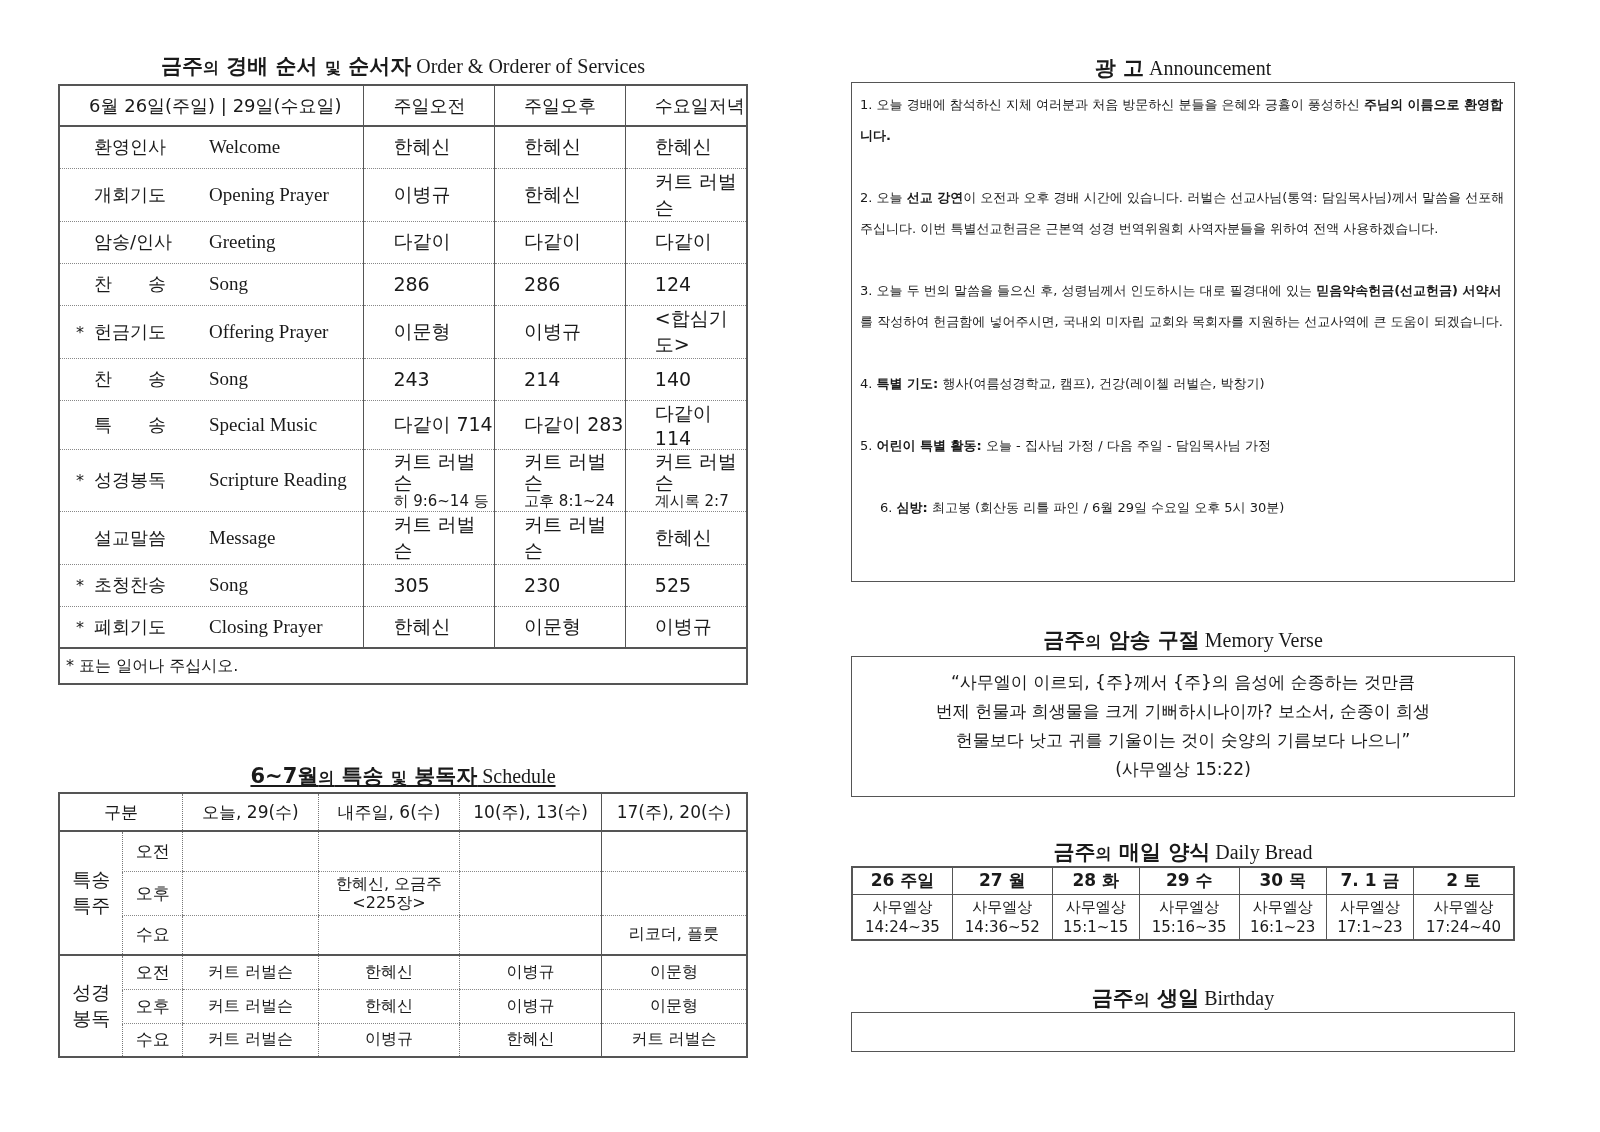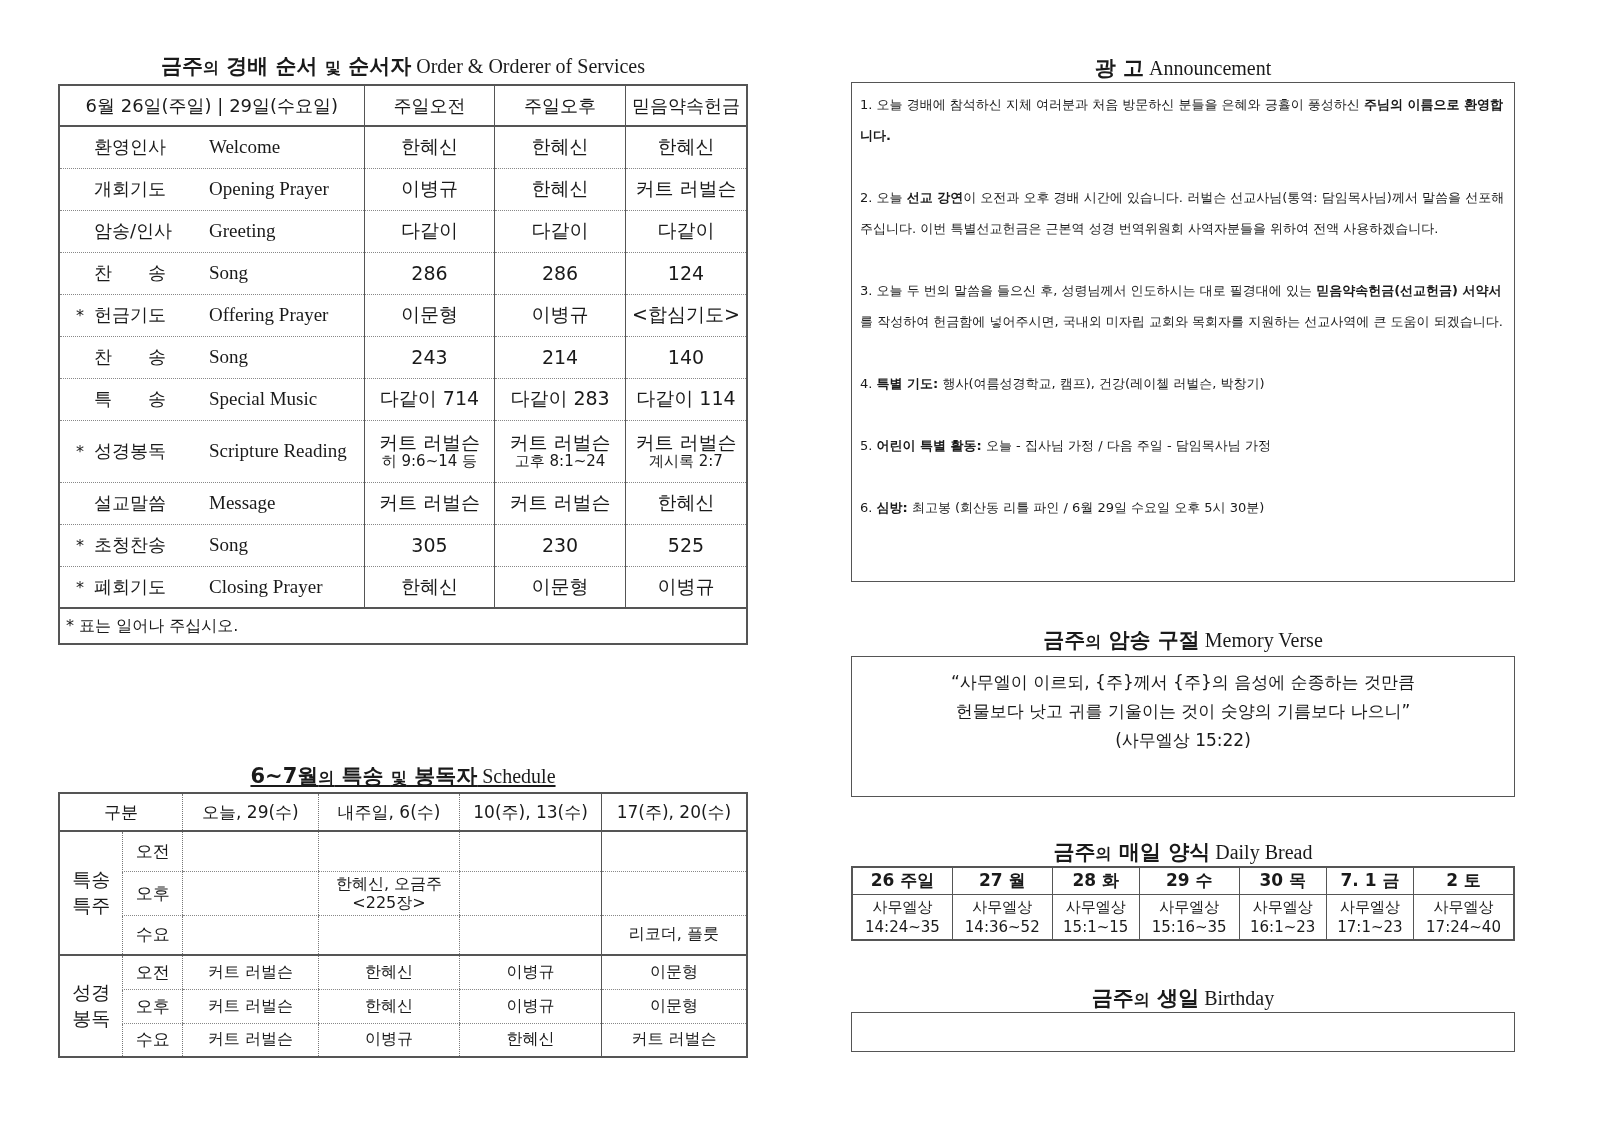--- a/index.html
+++ b/index.html
@@ -11,21 +11,21 @@
       font-family: "DejaVu Sans", sans-serif; font-size: 21px; font-weight: bold; color: #1a1a1a;
     }
     .section-title .small { font-size: 16px; font-weight: bold; }
     .section-title .en { font-family: "Liberation Serif", serif; font-weight: normal; font-size: 20px; }
 
     table { border-collapse: collapse; position: absolute; }
     td, th { font-weight: normal; }
 
     
     #order-table { left: 58px; top: 84px; width: 690px; border: 2px solid #555; }
-    #order-table td { height: 42px; border-left: 1.5px solid #555; border-bottom: 1px dotted #888; font-size: 19px; text-align: center; font-family: "DejaVu Sans", sans-serif; }
+    #order-table td { height: 42px; border-left: 1.5px solid #555; border-bottom: 1px dotted #888; font-size: 19px; text-align: left; font-family: "DejaVu Sans", sans-serif; padding-left: 29px; }
     #order-table tr.head td { height: 41px; border-bottom: 2px solid #555; font-size: 18px; font-weight: normal; }
     #order-table tr.last td { border-bottom: 2px solid #555; }
     #order-table td.item { text-align: left; border-left: none; padding-left: 6px; }
     #order-table .star { display: inline-block; width: 28px; font-size: 16px; text-align: center; }
     #order-table .ko { display: inline-block; width: 115px; font-size: 18px; }
     #order-table .en { font-family: "Liberation Serif", serif; font-size: 19px; }
     #order-table td.scr { height: 62px; line-height: 1.1; }
     #order-table td.scr .ref { display: block; font-size: 15px; }
     #order-table td.note { text-align: left; padding-left: 6px; height: 36px; border-left: none; font-size: 16px; border-bottom: none; }
 
@@ -71,21 +71,21 @@
       <col style="width:306px">
       <col style="width:131px">
       <col style="width:131px">
       <col style="width:122px">
     </colgroup>
   <tbody>
       <tr class="head">
     <td style="border-left:none;">6월 26일(주일) | 29일(수요일)</td>
     <td>주일오전</td>
     <td>주일오후</td>
-    <td>믿음약속헌금</td>
+    <td>수요일저녁</td>
   </tr>
 
   <tr>
     <td class="item"><span class="star"></span><span class="ko">환영인사</span><span class="en">Welcome</span></td>
     <td>한혜신</td>
     <td>한혜신</td>
     <td>한혜신</td>
   </tr>
   <tr>
     <td class="item"><span class="star"></span><span class="ko">개회기도</span><span class="en">Opening Prayer</span></td>
@@ -224,29 +224,30 @@
 <div class="section-title" style="left:851px; width:664px; top:54px;">
   <span>광 고</span><span class="en"> Announcement</span>
 </div>
 
 <div id="announce-box">
   <p class="item"><span>1. 오늘 경배에 참석하신 지체 여러분과 처음 방문하신 분들을 은혜와 긍휼이 풍성하신 </span><b>주님의 이름으로 환영합니다.</b><span></span></p>
   <p class="item"><span>2. 오늘 </span><b>선교 강연</b><span>이 오전과 오후 경배 시간에 있습니다. 러벌슨 선교사님(통역: 담임목사님)께서 말씀을 선포해 주십니다. 이번 특별선교헌금은 근본역 성경 번역위원회 사역자분들을 위하여 전액 사용하겠습니다.</span></p>
   <p class="item"><span>3. 오늘 두 번의 말씀을 들으신 후, 성령님께서 인도하시는 대로 필경대에 있는 </span><b>믿음약속헌금(선교헌금) 서약서</b><span>를 작성하여 헌금함에 넣어주시면, 국내외 미자립 교회와 목회자를 지원하는 선교사역에 큰 도움이 되겠습니다.</span></p>
   <p class="item"><span>4. </span><b>특별 기도:</b><span> 행사(여름성경학교, 캠프), 건강(레이첼 러벌슨, 박창기)</span></p>
   <p class="item"><span>5. </span><b>어린이 특별 활동:</b><span> 오늘 - 집사님 가정 / 다음 주일 - 담임목사님 가정</span></p>
-  <p class="item" style="margin-bottom:0;"><span>6. </span><b>심방:</b><span> 최고봉 (회산동 리틀 파인 / 6월 29일 수요일 오후 5시 30분)</span></p>
+  <p class="item" style="margin-bottom:0;margin-left:20px;"><span>6. </span><b>심방:</b><span> 최고봉 (회산동 리틀 파인 / 6월 29일 수요일 오후 5시 30분)</span></p>
 </div>
 
 <div class="section-title" style="left:851px; width:664px; top:626px;">
   <span>금주</span><span class="small">의</span><span> 암송 구절</span><span class="en"> Memory Verse</span>
 </div>
 
 <div id="memory-box">
   <div>“사무엘이 이르되, {주}께서 {주}의 음성에 순종하는 것만큼</div>
+  <div>번제 헌물과 희생물을 크게 기뻐하시나이까? 보소서, 순종이 희생</div>
   <div>헌물보다 낫고 귀를 기울이는 것이 숫양의 기름보다 나으니”</div>
   <div>(사무엘상 15:22)</div>
 </div>
 
 <div class="section-title" style="left:851px; width:664px; top:838px;">
   <span>금주</span><span class="small">의</span><span> 매일 양식</span><span class="en"> Daily Bread</span>
 </div>
 
 <table id="bread-table">
   <tbody>

